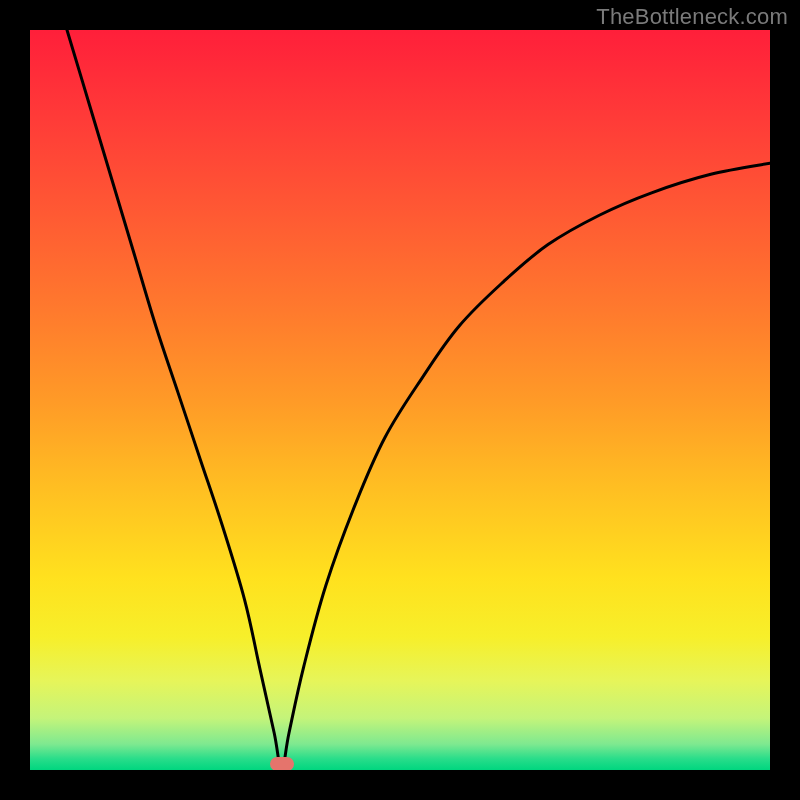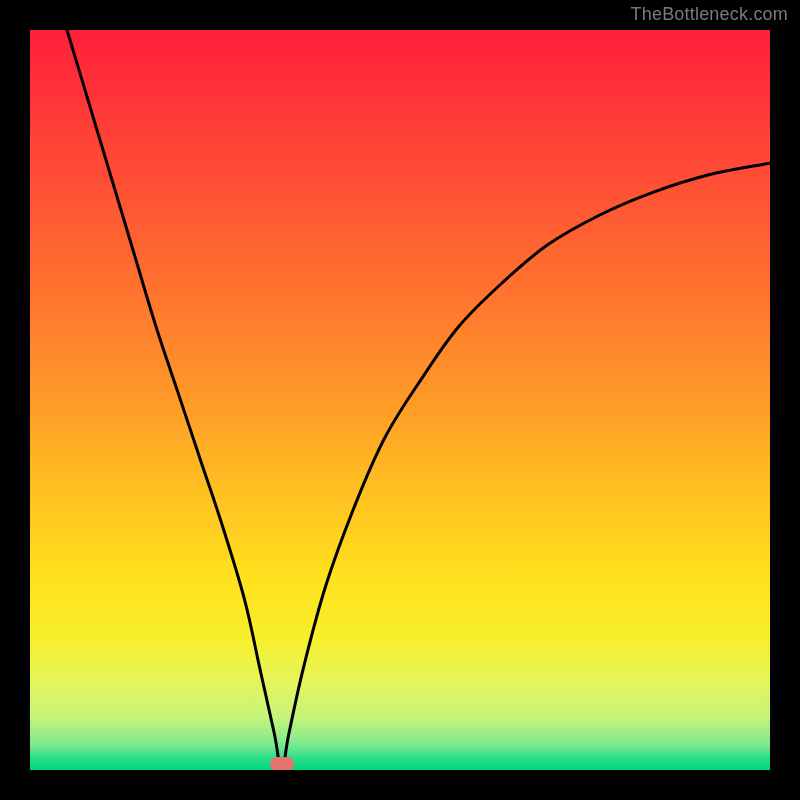--- a/index.html
+++ b/index.html
@@ -21,21 +21,21 @@
   }
   .gradient {
     position: absolute;
     inset: 0;
   }
   .watermark {
     position: absolute;
     top: 4px;
     right: 12px;
     color: #7a7a7a;
-    font-size: 18px;
+    font-size: 22px;
     letter-spacing: 0.2px;
     font-weight: 400;
   }
   svg.curve {
     position: absolute;
     inset: 0;
   }
   .marker {
     position: absolute;
     width: 24px;

